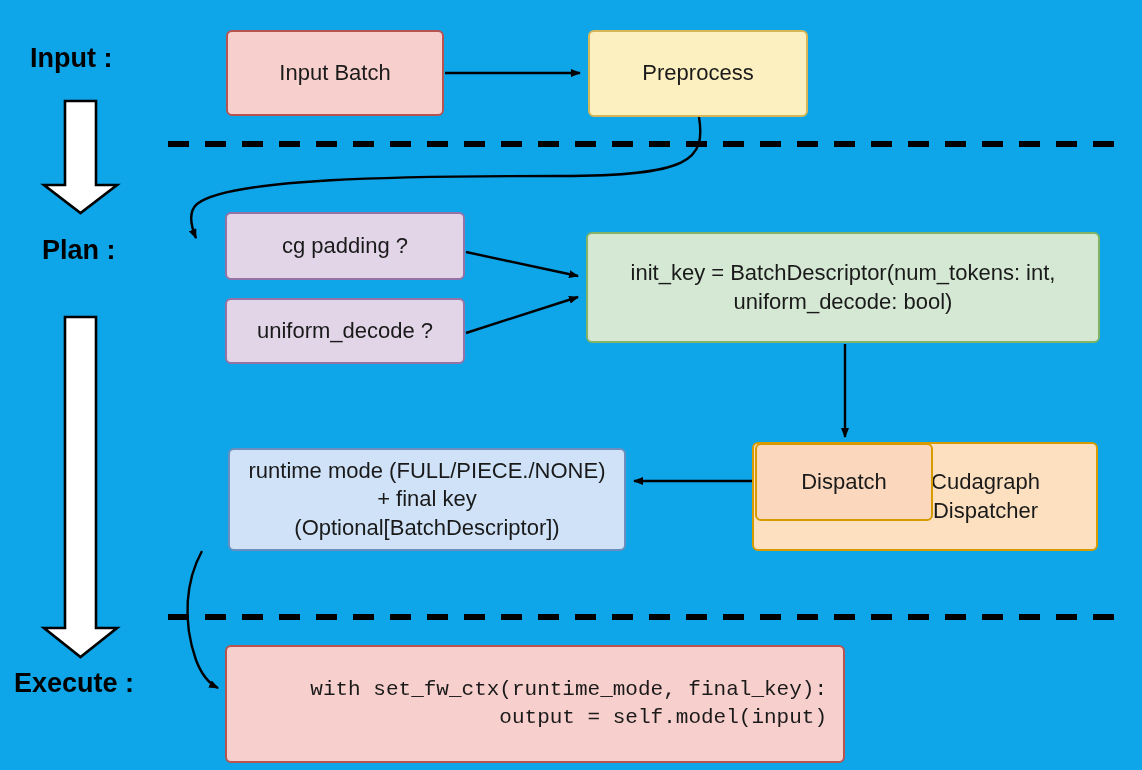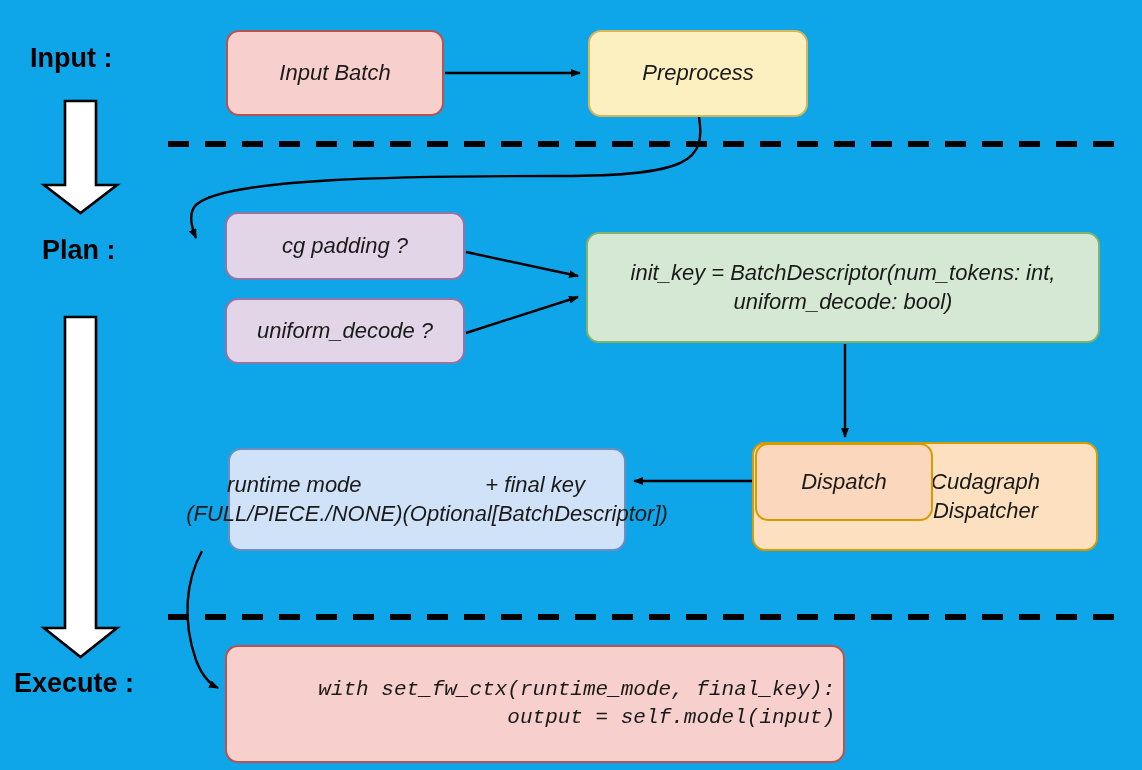--- a/index.html
+++ b/index.html
@@ -30,32 +30,31 @@
     font-family: "Liberation Sans", sans-serif;
     font-weight: bold;
     font-size: 27px;
     color: #000000;
     white-space: nowrap;
     letter-spacing: 0px;
   }
   .node {
     position: absolute;
     box-sizing: border-box;
-    border-radius: 13px;
+    border-radius: 6px;
     border: 2px solid;
     display: flex;
     align-items: center;
     justify-content: center;
     text-align: center;
     font-family: "Liberation Sans", sans-serif;
     font-size: 22px;
     line-height: 1.3;
     color: #1a1a1a;
-    padding: 4px 8px;
-    font-style: italic;
+    padding: 4px 16px;
   }
   .node.code {
     font-family: "Liberation Mono", monospace;
     font-size: 21px;
     line-height: 1.35;
     justify-content: flex-start;
     text-align: left;
     white-space: pre;
     padding-left: 6px;
   }
@@ -144,21 +143,21 @@
 
   <div class="node node-purple" style="left:225px; top:212px; width:240px; height:68px;">cg padding ?</div>
 
   <div class="node node-purple" style="left:225px; top:298px; width:240px; height:66px;">uniform_decode ?</div>
 
   <div class="node node-green" style="left:586px; top:232px; width:514px; height:111px; flex-direction:column;">
     <span>init_key = BatchDescriptor(num_tokens: int,</span>
     <span>uniform_decode: bool)</span>
   </div>
 
-  <div class="node node-blue" style="left:228px; top:448px; width:398px; height:103px; flex-direction:row;">
+  <div class="node node-blue" style="left:228px; top:448px; width:398px; height:103px; flex-direction:column;">
     <span>runtime mode (FULL/PIECE./NONE)</span>
     <span>+ final key (Optional[BatchDescriptor])</span>
   </div>
 
   <div class="node node-orange-outer" id="node-cudagraph-dispatcher" style="left:752px; top:442px; width:346px; height:109px;">
     <span class="dispatcher-label" style="white-space:pre-line;">Cudagraph
 Dispatcher</span>
   </div>
 
   <div class="node node-orange-inner" style="left:755px; top:443px; width:178px; height:78px;">Dispatch</div>

